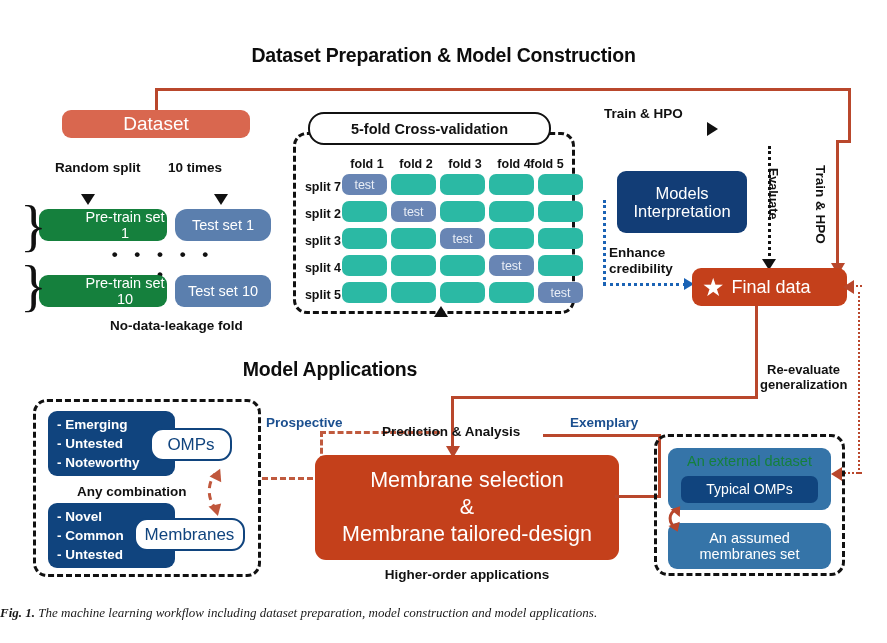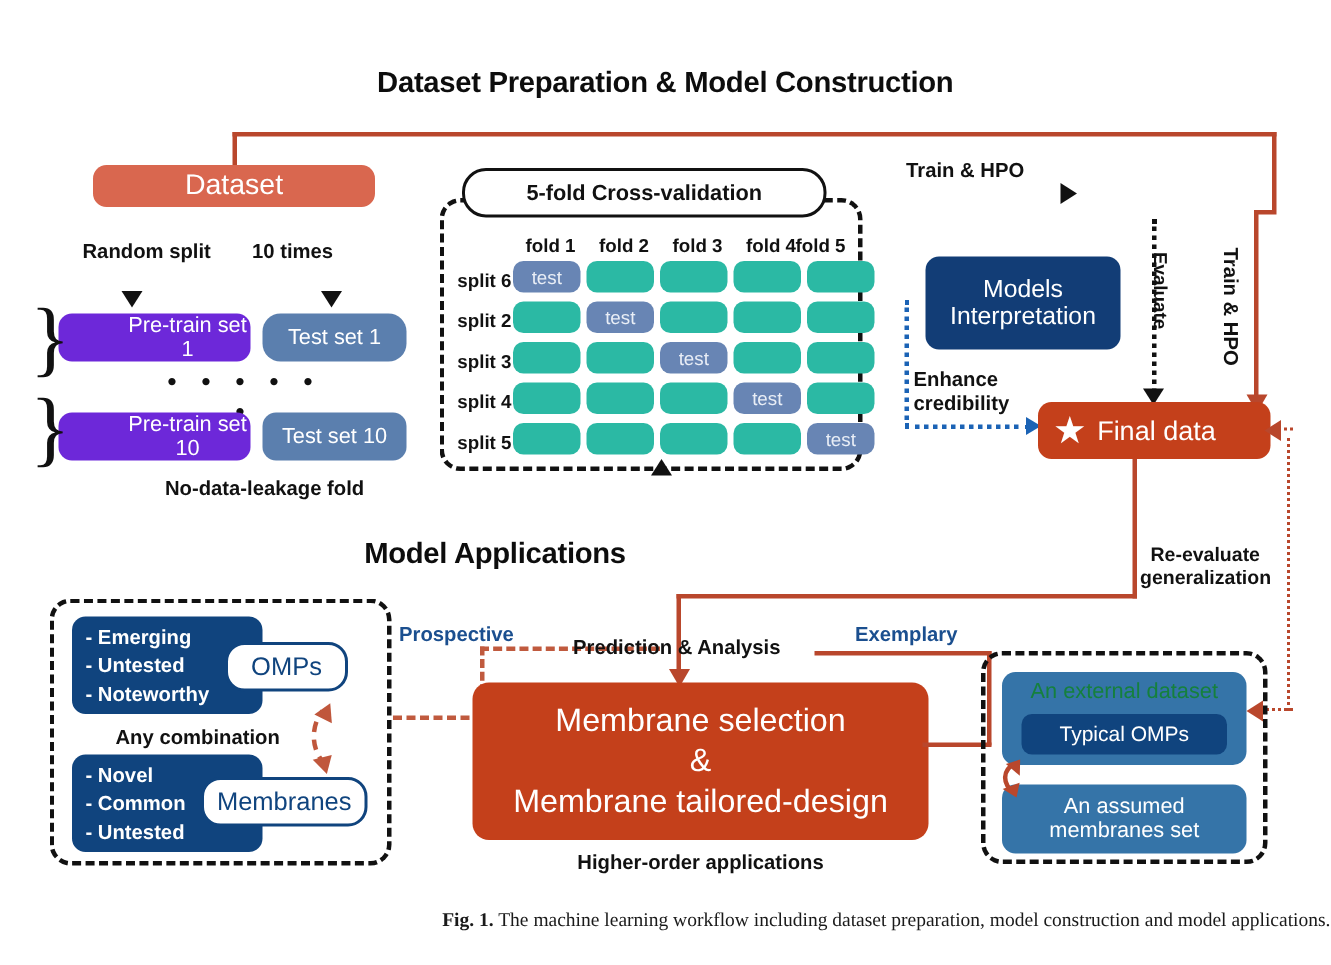--- a/index.html
+++ b/index.html
@@ -14,21 +14,21 @@
     letter-spacing:-0.2px;
   }
 
   
   .box{
     border-radius:9px;display:flex;align-items:center;justify-content:center;
     text-align:center;color:#fff;font-weight:normal;line-height:1.12;
   }
   .box-salmon{background:#d9674f;}
   .box-red{background:#c4401b;}
-  .box-teal{background:#6d28d9;padding-left:44px;}
+  .box-teal{background:#15803d;padding-left:44px;}
   .box-slate{background:#5b7fae;}
   .box-navy{background:#123d76;}
   .box-steel{background:#3574a8;}
   .box-darkblue{background:#10447e;}
 
   
   .cell{border-radius:7px;}
   .cell-teal{background:#2bb9a4;}
   .cell-test{background:#6885b4;display:flex;align-items:center;justify-content:center;color:#e9eef6;font-size:12.5px;}
 
@@ -80,21 +80,21 @@
 
   
   .brace{color:#111;font-weight:300;line-height:1;}
 
   
   .star{display:inline-block;}
 
   
   .caption{
     font-family:"Liberation Serif",serif;font-size:13px;color:#1a1a1a;
-    text-align:right;white-space:nowrap;
+    text-align:left;white-space:nowrap;font-style:italic;
   }
   .caption b{font-weight:bold;}
 
   .dots-sep{letter-spacing:6px;font-weight:bold;color:#111;font-size:17px;}
 </style>
 </head>
 <body>
 
 <div id="page">
 
@@ -143,21 +143,21 @@
   <div class="abs dash" style="left:293px;top:132px;width:282px;height:182px;"></div>
 
   <div class="abs pill" style="left:308px;top:112px;width:243px;height:33px;font-size:14.5px;">5-fold Cross-validation</div>
 
   <div class="abs grid-hdr" style="left:344px;top:157px;width:46px;">fold 1</div>
   <div class="abs grid-hdr" style="left:393px;top:157px;width:46px;">fold 2</div>
   <div class="abs grid-hdr" style="left:442px;top:157px;width:46px;">fold 3</div>
   <div class="abs grid-hdr" style="left:491px;top:157px;width:46px;">fold 4</div>
   <div class="abs grid-hdr" style="left:524px;top:157px;width:46px;">fold 5</div>
 
-  <div class="abs grid-row-lbl" style="left:295px;top:180px;width:46px;">split 6</div>
+  <div class="abs grid-row-lbl" style="left:295px;top:180px;width:46px;">split 7</div>
   <div class="abs grid-row-lbl" style="left:295px;top:207px;width:46px;">split 2</div>
   <div class="abs grid-row-lbl" style="left:295px;top:234px;width:46px;">split 3</div>
   <div class="abs grid-row-lbl" style="left:295px;top:261px;width:46px;">split 4</div>
   <div class="abs grid-row-lbl" style="left:295px;top:288px;width:46px;">split 5</div>
 
   <div id="cv-cells">
       <div class="abs cell cell-test" style="left: 342px; top: 174px; width: 45px; height: 21px;">test</div>
       <div class="abs cell cell-teal" style="left: 391px; top: 174px; width: 45px; height: 21px;"></div>
       <div class="abs cell cell-teal" style="left: 440px; top: 174px; width: 45px; height: 21px;"></div>
       <div class="abs cell cell-teal" style="left: 489px; top: 174px; width: 45px; height: 21px;"></div>

